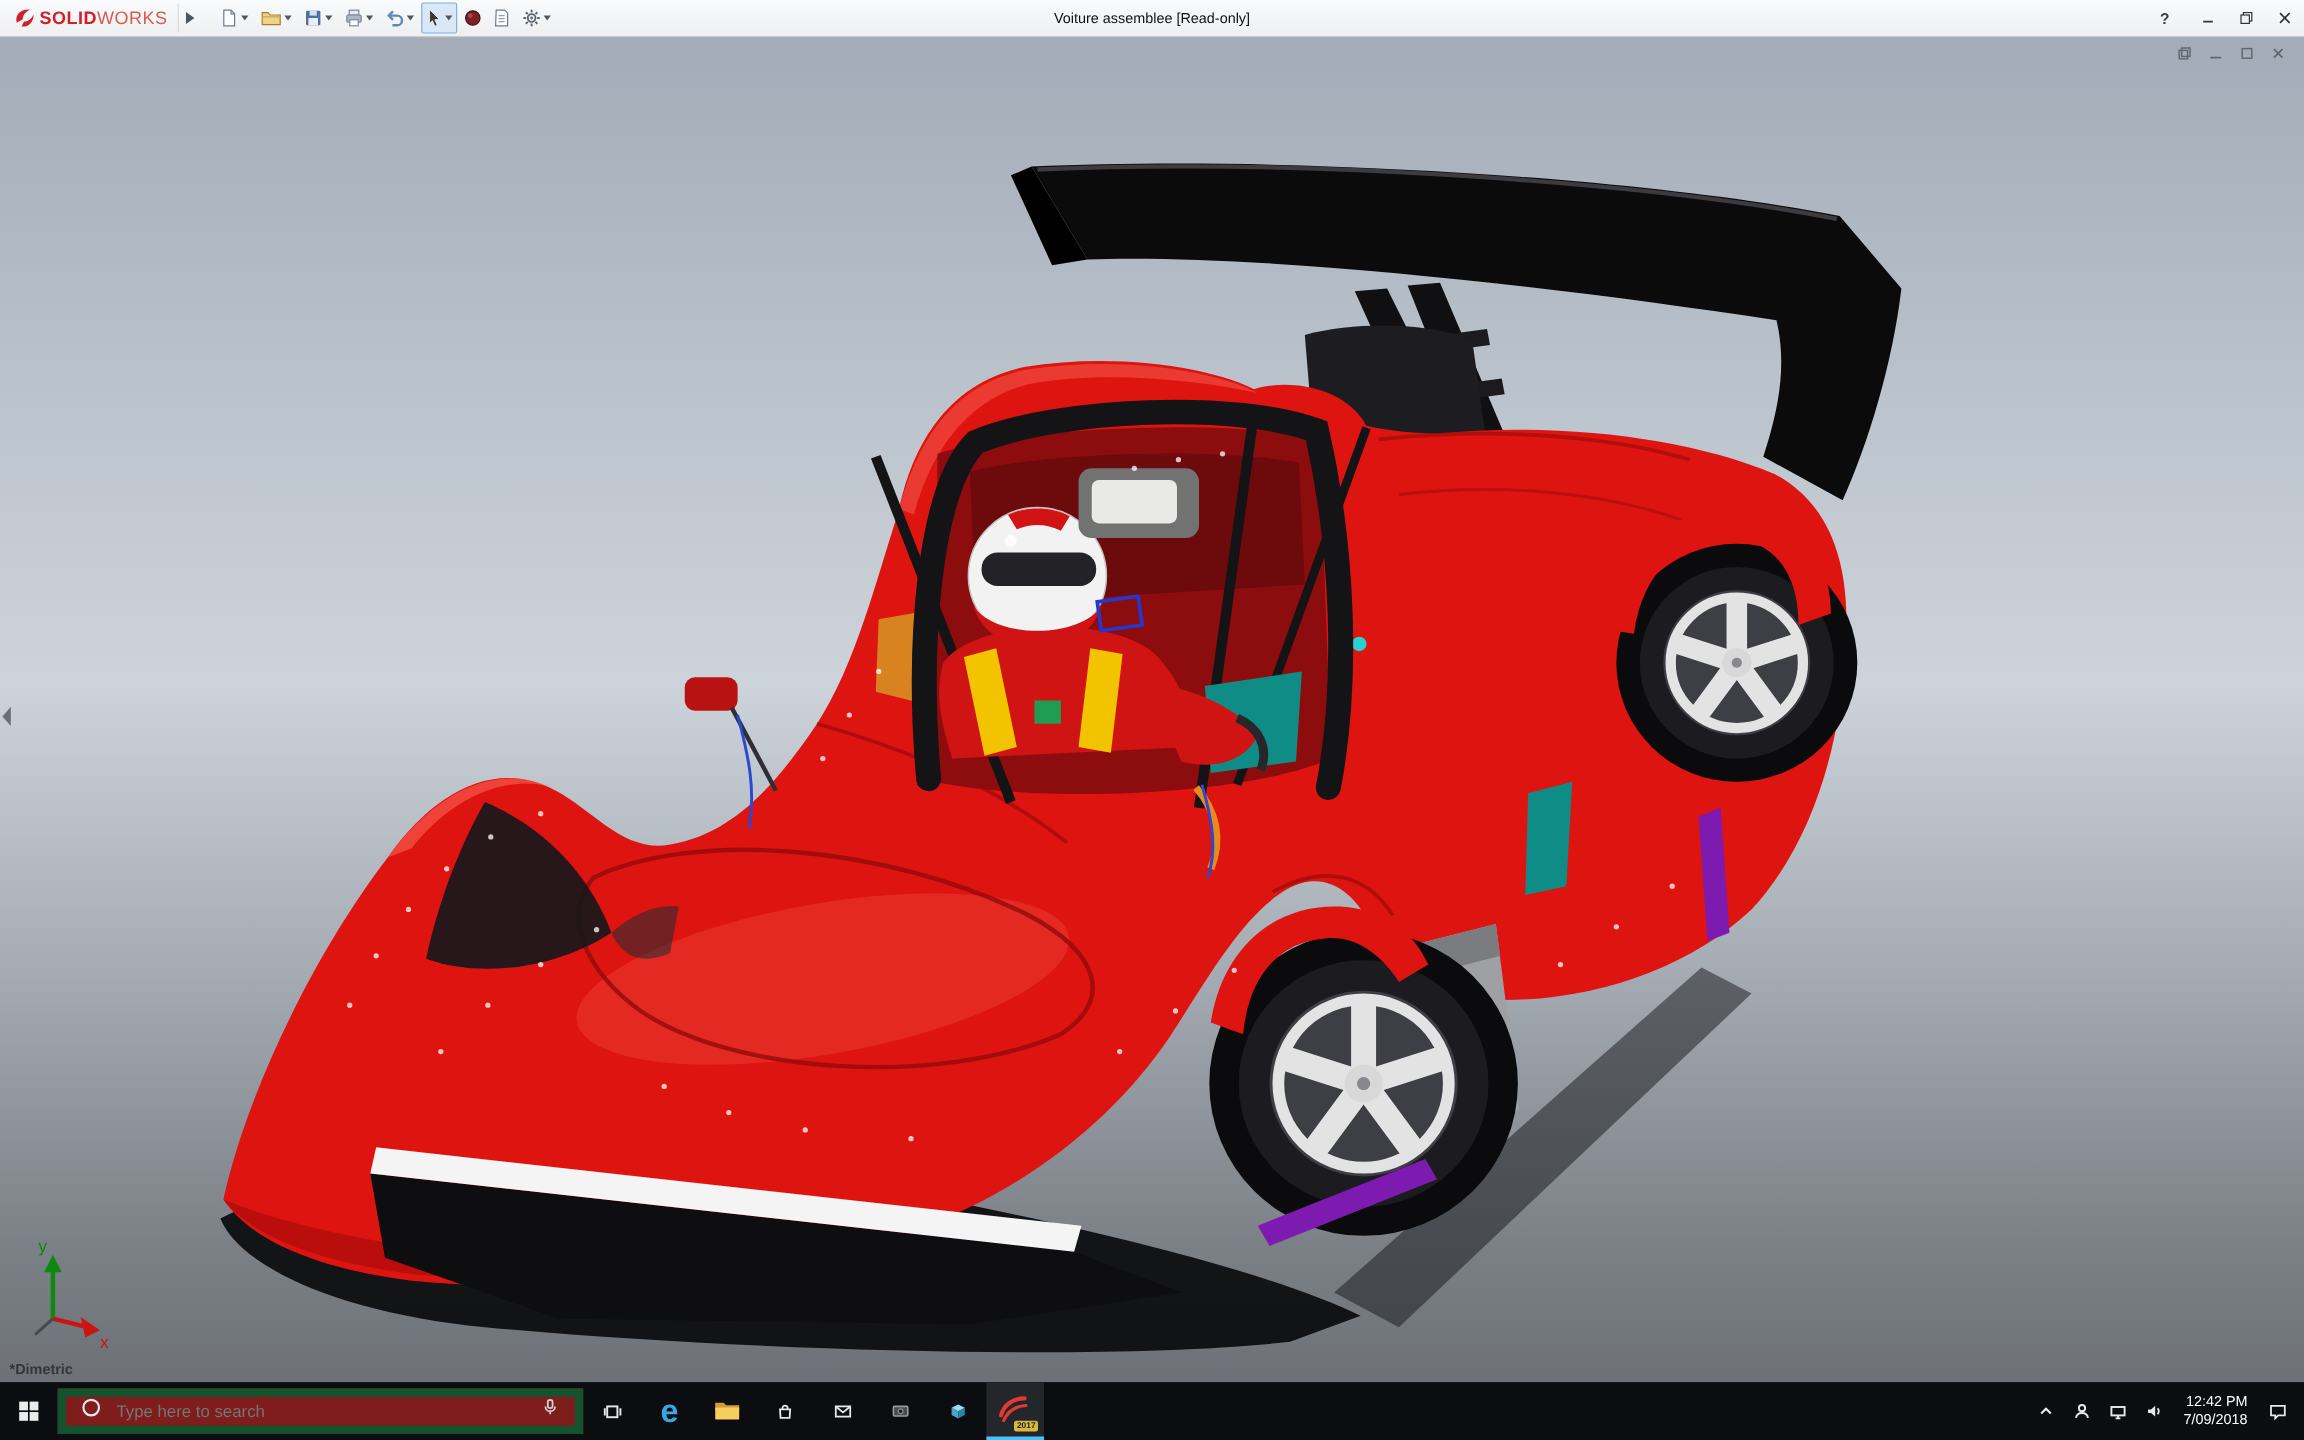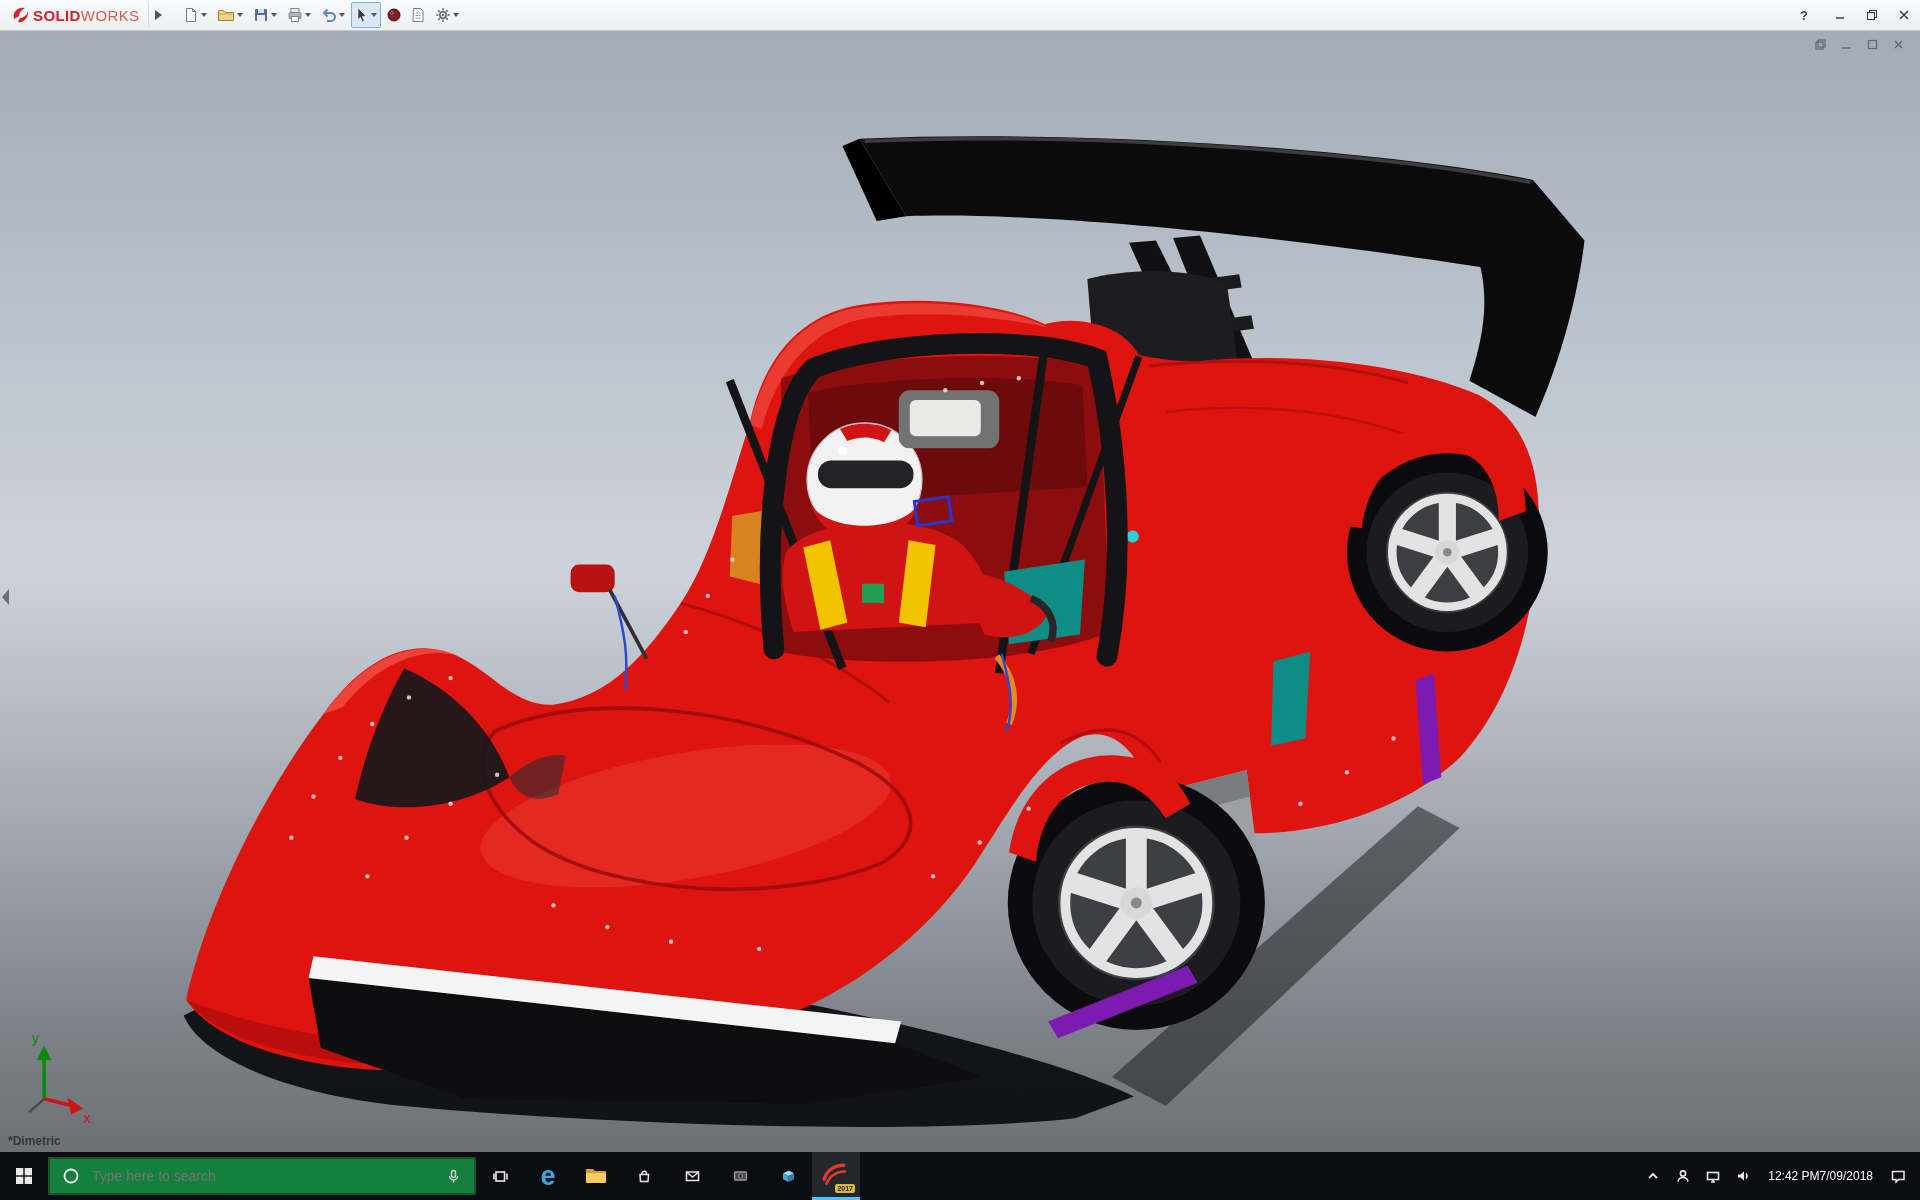--- a/index.html
+++ b/index.html
@@ -32,31 +32,31 @@
   .doc-controls{position:absolute;top:6px;right:14px;display:flex;gap:10px;z-index:3;}
   .doc-ctl{width:16px;height:16px;display:flex;align-items:center;justify-content:center;cursor:pointer;opacity:.8;}
   .orientation-label{position:absolute;left:8px;bottom:4px;font-size:12px;font-weight:bold;color:#33363a;z-index:3;text-align:center;}
   .panel-arrow{position:absolute;left:0;top:556px;z-index:3;cursor:pointer;}
 
   
   .taskbar{position:absolute;left:0;right:0;bottom:0;height:48px;background:#0c0d10;
     display:flex;align-items:stretch;z-index:6;}
   .start-btn,.tb-app{width:48px;display:flex;align-items:center;justify-content:center;cursor:pointer;position:relative;}
   .tb-app.active{background:#23262b;box-shadow:inset 0 -3px 0 #4cc2ff;}
-  .searchbox{width:400px;margin:5px 0;background:#15803d;border:2px solid #14532d;
-    display:flex;align-items:center;gap:10px;padding:0 12px;cursor:text;}
+  .searchbox{width:400px;margin:5px 0;background:#7f1d1d;border:7px solid #14532d;
+    display:flex;gap:10px;padding:0 12px;cursor:text;}
   .searchbox input{flex:1;background:transparent;border:none;outline:none;color:#d5d5d5;
     font-size:14px;font-family:"Liberation Sans",sans-serif;}
   .edge-e{font-size:27px;font-weight:bold;color:#39a7e2;line-height:1;}
   .sw-wrap{position:relative;width:30px;height:30px;}
   .sw-year{position:absolute;right:-4px;bottom:-2px;background:#d8b93c;color:#1d1d1d;
     font-size:7px;font-weight:bold;padding:0 2px;border-radius:2px;line-height:9px;}
   .tray{margin-left:auto;display:flex;align-items:center;}
   .tray-icon{width:30px;height:48px;display:flex;align-items:center;justify-content:center;cursor:pointer;}
-  .clock{display:flex;flex-direction:row;justify-content:flex-end;align-items:flex-end;
+  .clock{display:flex;flex-direction:column;justify-content:flex-end;align-items:flex-end;
     color:#fff;font-size:12px;line-height:15px;padding:0 10px;cursor:default;}
   .show-desktop{width:6px;border-left:1px solid #3f4145;cursor:pointer;}
 </style>
 </head>
 <body>
 
 <div class="titlebar">
   <div class="brand">
     <svg width="20" height="20" viewBox="0 0 20 20">
       <path d="M4,14 C2,7 8,2 15,3 C11,5 9,8 9,11 Z" fill="#d0202a"></path>
@@ -129,20 +129,21 @@
           <g stroke="#5d6773" stroke-width="1.6" fill="none">
             <circle cx="8" cy="8" r="3.2"></circle>
             <path d="M8,1.2 V3.4 M8,12.6 V14.8 M1.2,8 H3.4 M12.6,8 H14.8 M3.2,3.2 L4.8,4.8 M11.2,11.2 L12.8,12.8 M12.8,3.2 L11.2,4.8 M4.8,11.2 L3.2,12.8"></path>
           </g>
           <circle cx="8" cy="8" r="1.2" fill="#5d6773"></circle>
         </svg>
       <span class="caret-down"></span>
     </div>
   </div>
 
+  <div class="doc-title">Voiture assemblee [Read-only]</div>
 
   <div class="tb-right">
     <div class="help-btn">?</div>
     <div class="winbtn">
       <svg width="12" height="12" viewBox="0 0 12 12">
           <path d="M2,9 h8" stroke="#333" stroke-width="1.4"></path>
         </svg>
     </div>
     <div class="winbtn">
       <svg width="12" height="12" viewBox="0 0 12 12">

